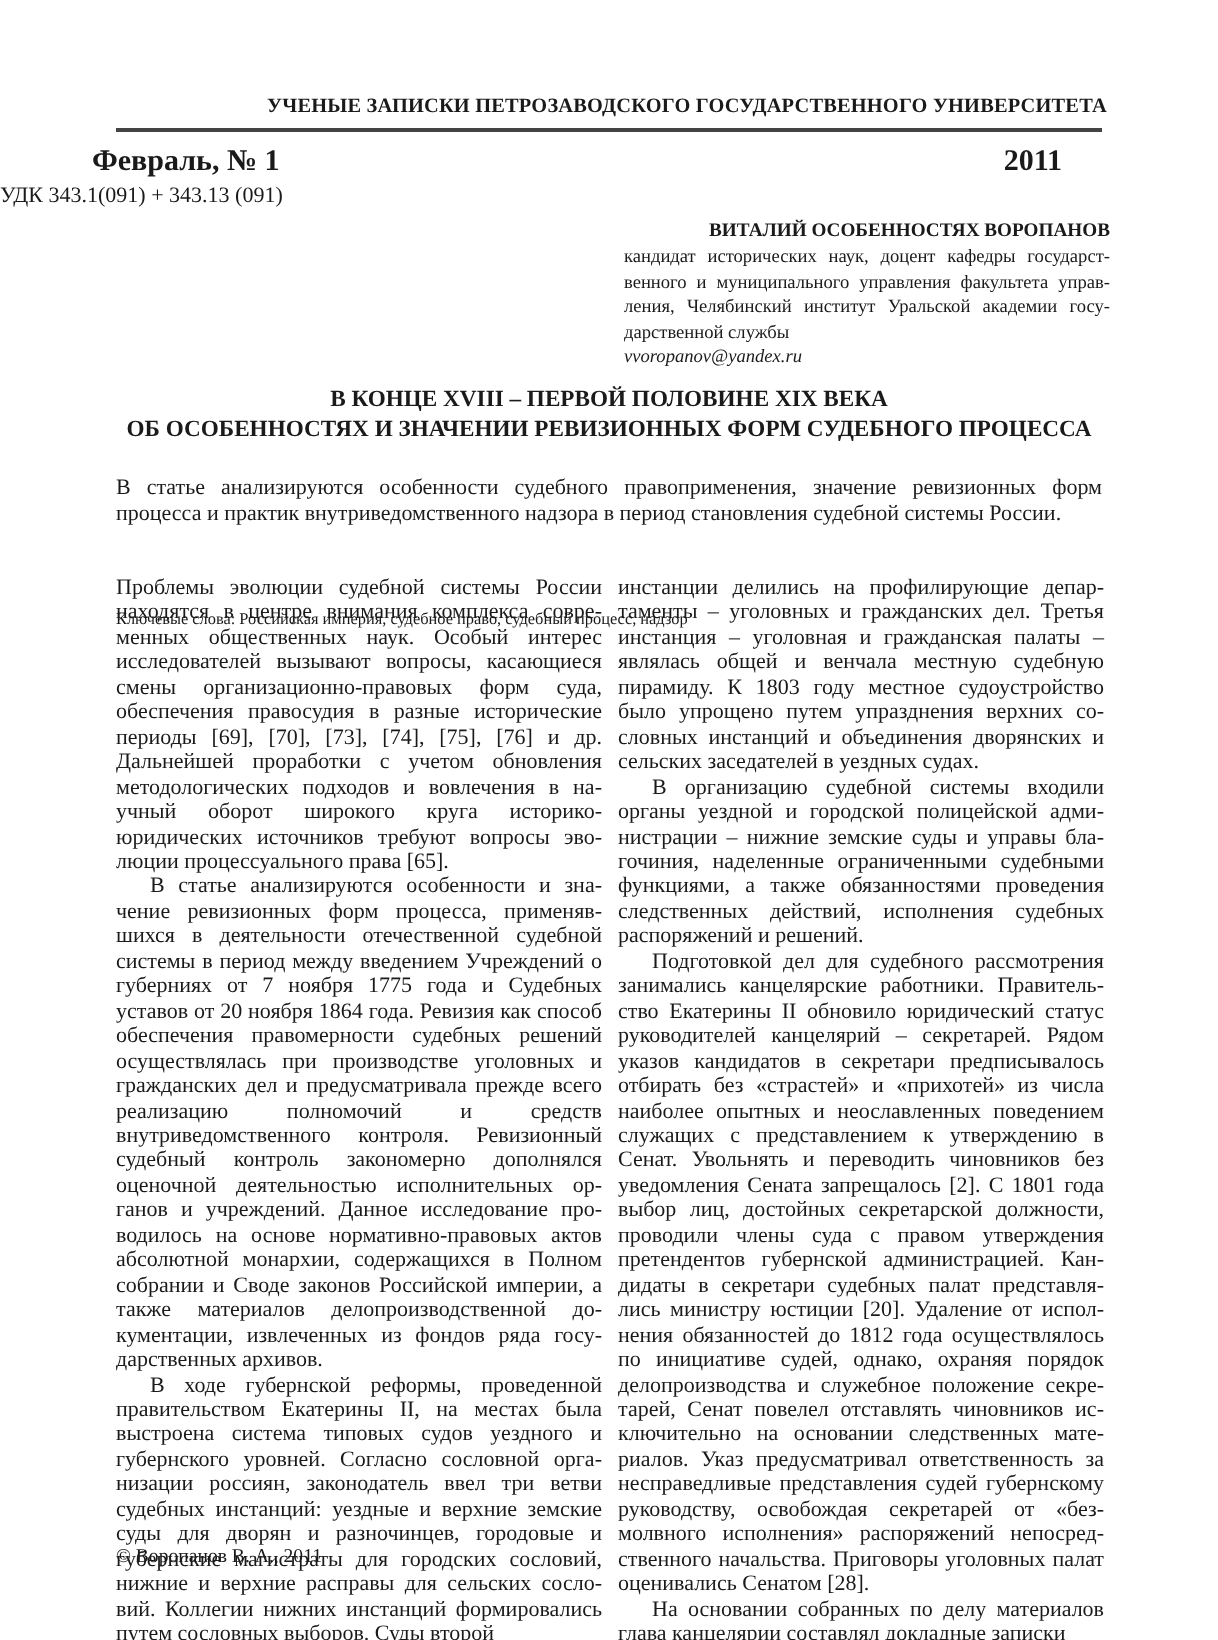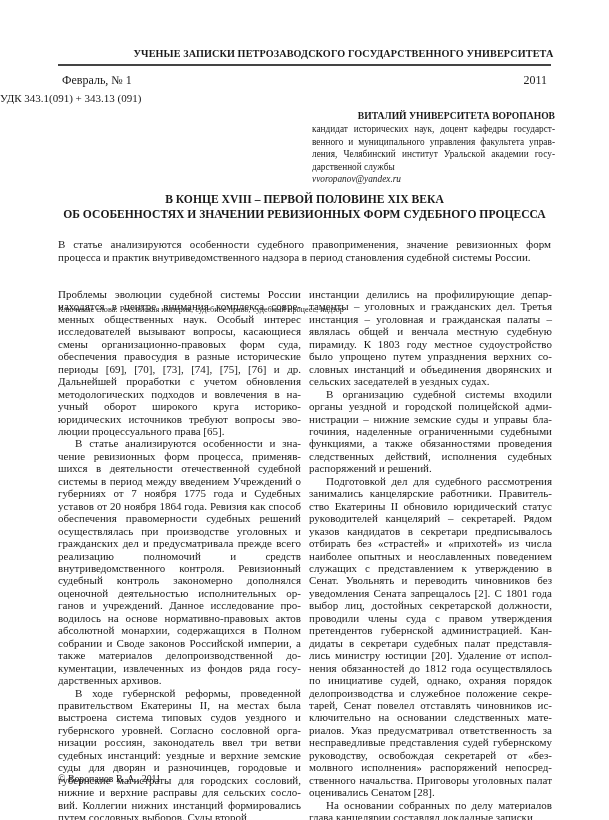--- a/index.html
+++ b/index.html
@@ -6,21 +6,21 @@
   body {
     width: 609px; height: 820px; position: relative; overflow: hidden;
     font-family: "Liberation Serif", "DejaVu Serif", serif; color: #1a1a1a;
   }
   .abs { position: absolute; }
   .journal-title {
     left: 0; width: 609px; top: 48px; text-align: center;
     font-weight: bold; font-size: 10.2px; letter-spacing: 0.1px; margin-left: 39px;
   }
   .rule { left: 58px; width: 493px; top: 64px; height: 2px; background: #444; }
-  .meta-row { left: 62px; width: 485px; top: 73px; height: 14px; font-weight: normal; font-size: 12px; }
+  .meta-row { left: 46px; width: 485px; top: 73px; height: 14px; font-weight: bold; font-size: 15px; }
   .meta-left { position: absolute; left: 0; top: 0; }
   .meta-center { position: absolute; left: 0; width: 485px; text-align: center; top: 0; }
   .meta-right { position: absolute; right: 0; top: 0; }
   .udc { left: 0; width: 609px; top: 92px; text-align: left; font-size: 11px; }
   .author-block { left: 312px; width: 243px; top: 110px; font-size: 9.3px; line-height: 12.4px; }
   .author-name { text-align: right; font-weight: bold; font-size: 9.6px; margin-bottom: 1px; }
   .author-affil { text-align: justify; }
   .author-email { font-style: italic; }
   .article-title {
     left: 0; width: 609px; top: 192px; text-align: center; font-weight: bold;
@@ -41,21 +41,21 @@
 
 <div class="abs journal-title">УЧЕНЫЕ ЗАПИСКИ ПЕТРОЗАВОДСКОГО ГОСУДАРСТВЕННОГО УНИВЕРСИТЕТА</div>
 <div class="abs rule"></div>
 <div class="abs meta-row">
   <span class="meta-left">Февраль, № 1</span>
   <span class="meta-right">2011</span>
 </div>
 <div class="abs udc">УДК 343.1(091) + 343.13 (091)</div>
 
 <div class="abs author-block">
-  <div class="author-name">ВИТАЛИЙ УНИВЕРСИТЕТА ВОРОПАНОВ</div>
+  <div class="author-name">ВИТАЛИЙ ОСОБЕННОСТЯХ ВОРОПАНОВ</div>
   <div class="author-affil">кандидат исторических наук, доцент кафедры государст­венного и муниципального управления факультета управ­ления, Челябинский институт Уральской академии госу­дарственной службы</div>
   <div class="author-email">vvoropanov@yandex.ru</div>
 </div>
 
 <div class="abs article-title">
   <div>В КОНЦЕ XVIII – ПЕРВОЙ ПОЛОВИНЕ XIX ВЕКА</div>
   <div>ОБ ОСОБЕННОСТЯХ И ЗНАЧЕНИИ РЕВИЗИОННЫХ ФОРМ СУДЕБНОГО ПРОЦЕССА</div>
 </div>
 
 <div class="abs abstract">В статье анализируются особенности судебного правоприменения, значение ревизионных форм процесса и практик внутриведомственного надзора в период становления судебной системы России.</div>

